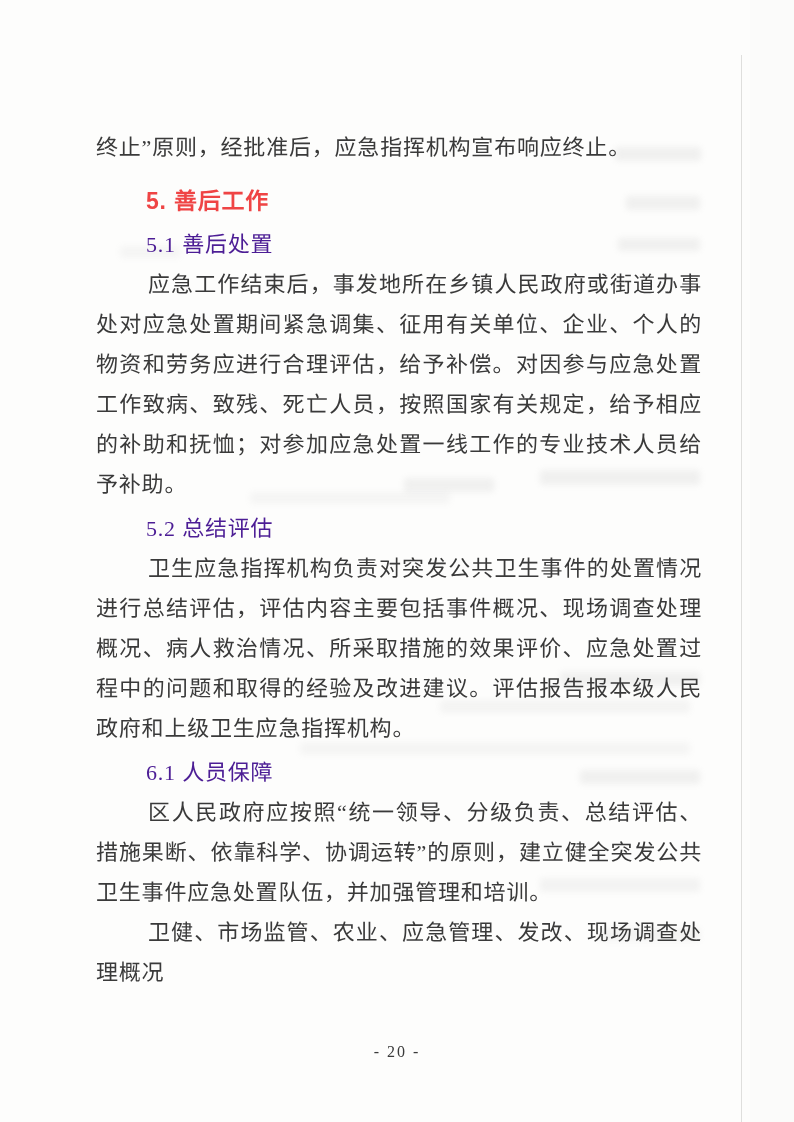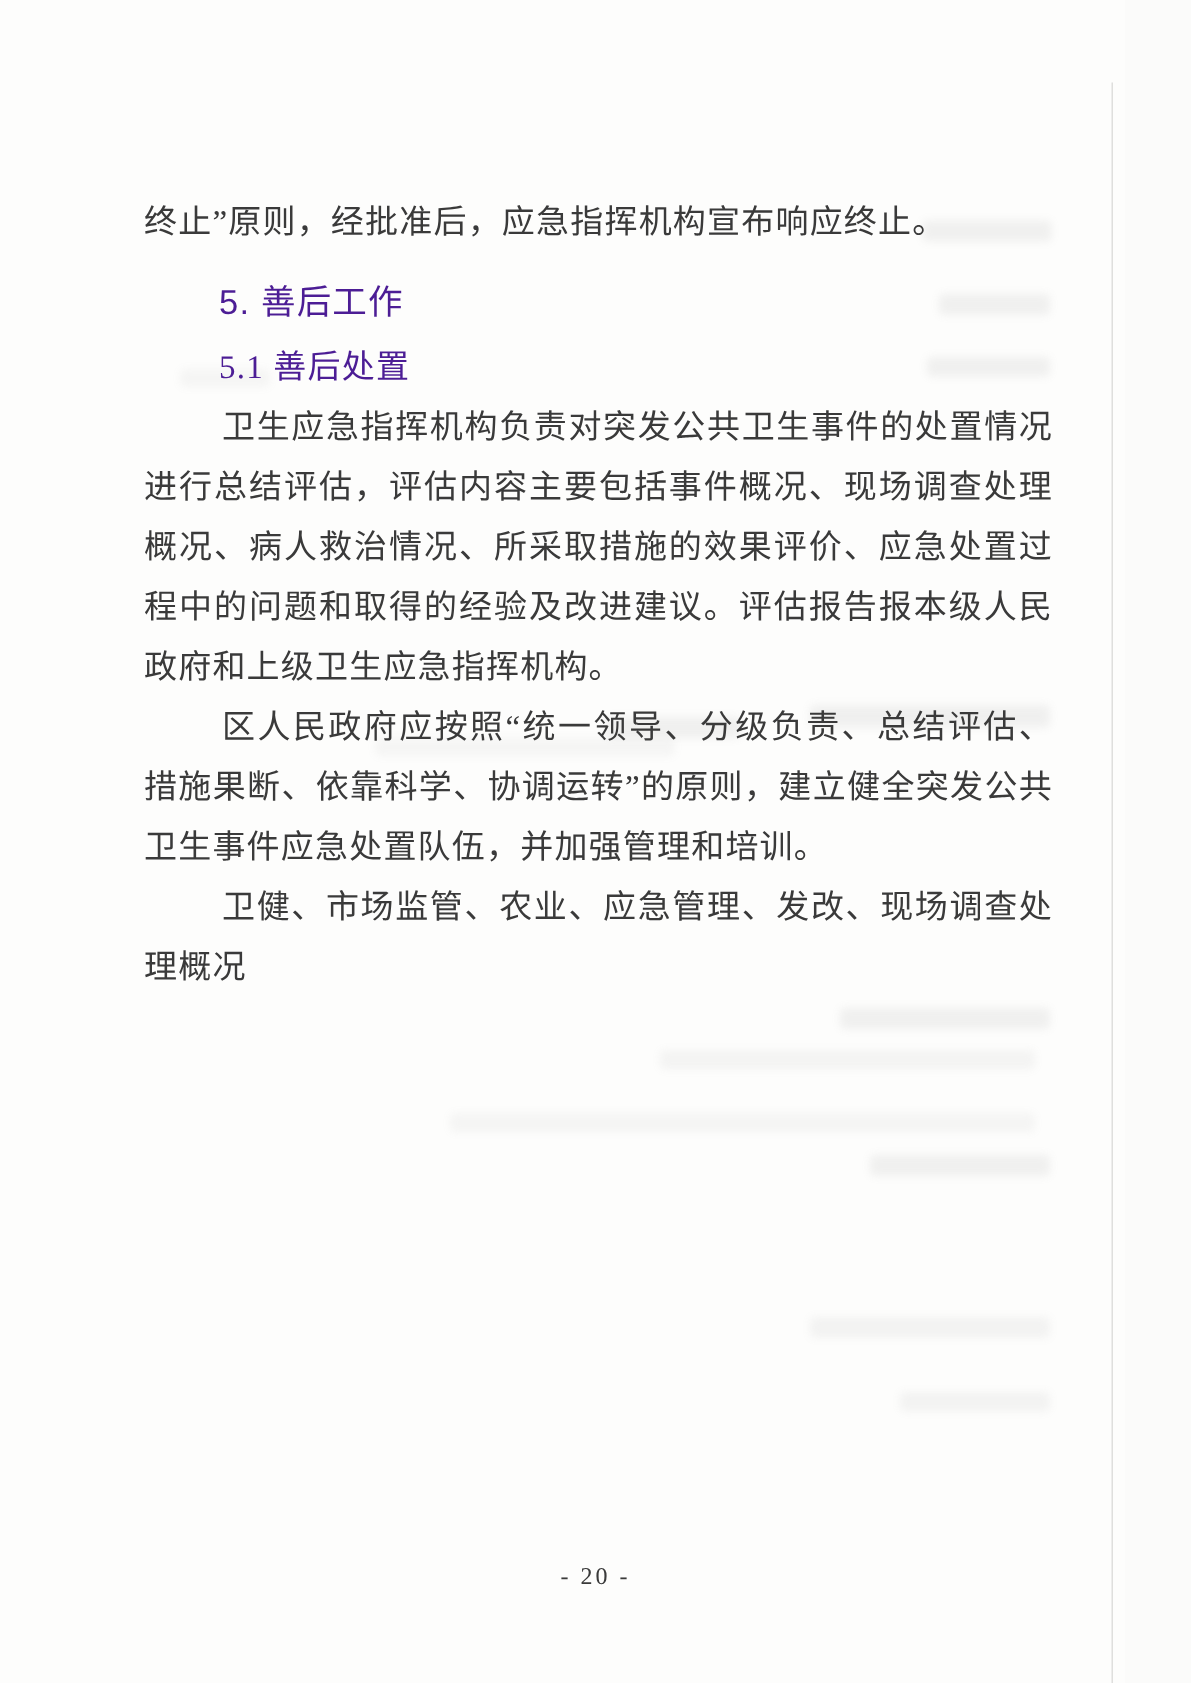--- a/index.html
+++ b/index.html
@@ -32,22 +32,22 @@
     text-align: justify;
     text-justify: inter-ideograph;
     text-indent: 52px;
     color: #3a3a3a;
   }
   .body-para.no-indent {
     text-indent: 0;
   }
   .heading {
     font-family: "Liberation Sans", "DejaVu Sans", sans-serif;
-    font-weight: normal;
-    color: #4c1d95;
+    font-weight: bold;
+    color: #ef4444;
     text-indent: 50px;
     margin-top: 13px;
     font-size: 23px;
   }
   .subheading {
     text-indent: 50px;
     margin-top: 4px;
     color: #4c1d95;
   }
   .footer {
@@ -97,20 +97,23 @@
   <div class="smudge" style="left:440px; top:700px; width:250px; height:13px; opacity:0.09;"></div>
   <div class="smudge" style="left:300px; top:742px; width:390px; height:13px; opacity:0.08;"></div>
   <div class="smudge" style="left:580px; top:770px; width:120px; height:14px;"></div>
   <div class="smudge" style="left:540px; top:878px; width:160px; height:14px; opacity:0.1;"></div>
   <div class="smudge" style="left:600px; top:928px; width:100px; height:13px; opacity:0.1;"></div>
 
   <main class="content">
     <p class="block body-para no-indent">终止”原则，经批准后，应急指挥机构宣布响应终止。</p>
     <p class="block heading">5. 善后工作</p>
     <p class="block subheading">5.1 善后处置</p>
+    <p class="block body-para">应急工作结束后，事发地所在乡镇人民政府或街道办事处对应急处置期间紧急调集、征用有关单位、企业、个人的物资和劳务应进行合理评估，给予补偿。对因参与应急处置工作致病、致残、死亡人员，按照国家有关规定，给予相应的补助和抚恤；对参加应急处置一线工作的专业技术人员给予补助。</p>
+    <p class="block subheading">5.2 总结评估</p>
     <p class="block body-para">卫生应急指挥机构负责对突发公共卫生事件的处置情况进行总结评估，评估内容主要包括事件概况、现场调查处理概况、病人救治情况、所采取措施的效果评价、应急处置过程中的问题和取得的经验及改进建议。评估报告报本级人民政府和上级卫生应急指挥机构。</p>
+    <p class="block subheading">6.1 人员保障</p>
     <p class="block body-para">区人民政府应按照“统一领导、分级负责、总结评估、措施果断、依靠科学、协调运转”的原则，建立健全突发公共卫生事件应急处置队伍，并加强管理和培训。</p>
     <p class="block body-para">卫健、市场监管、农业、应急管理、发改、现场调查处理概况</p>
   </main>
 
   <div class="footer">- 20 -</div>
 
 </div>
 
 </body></html>

